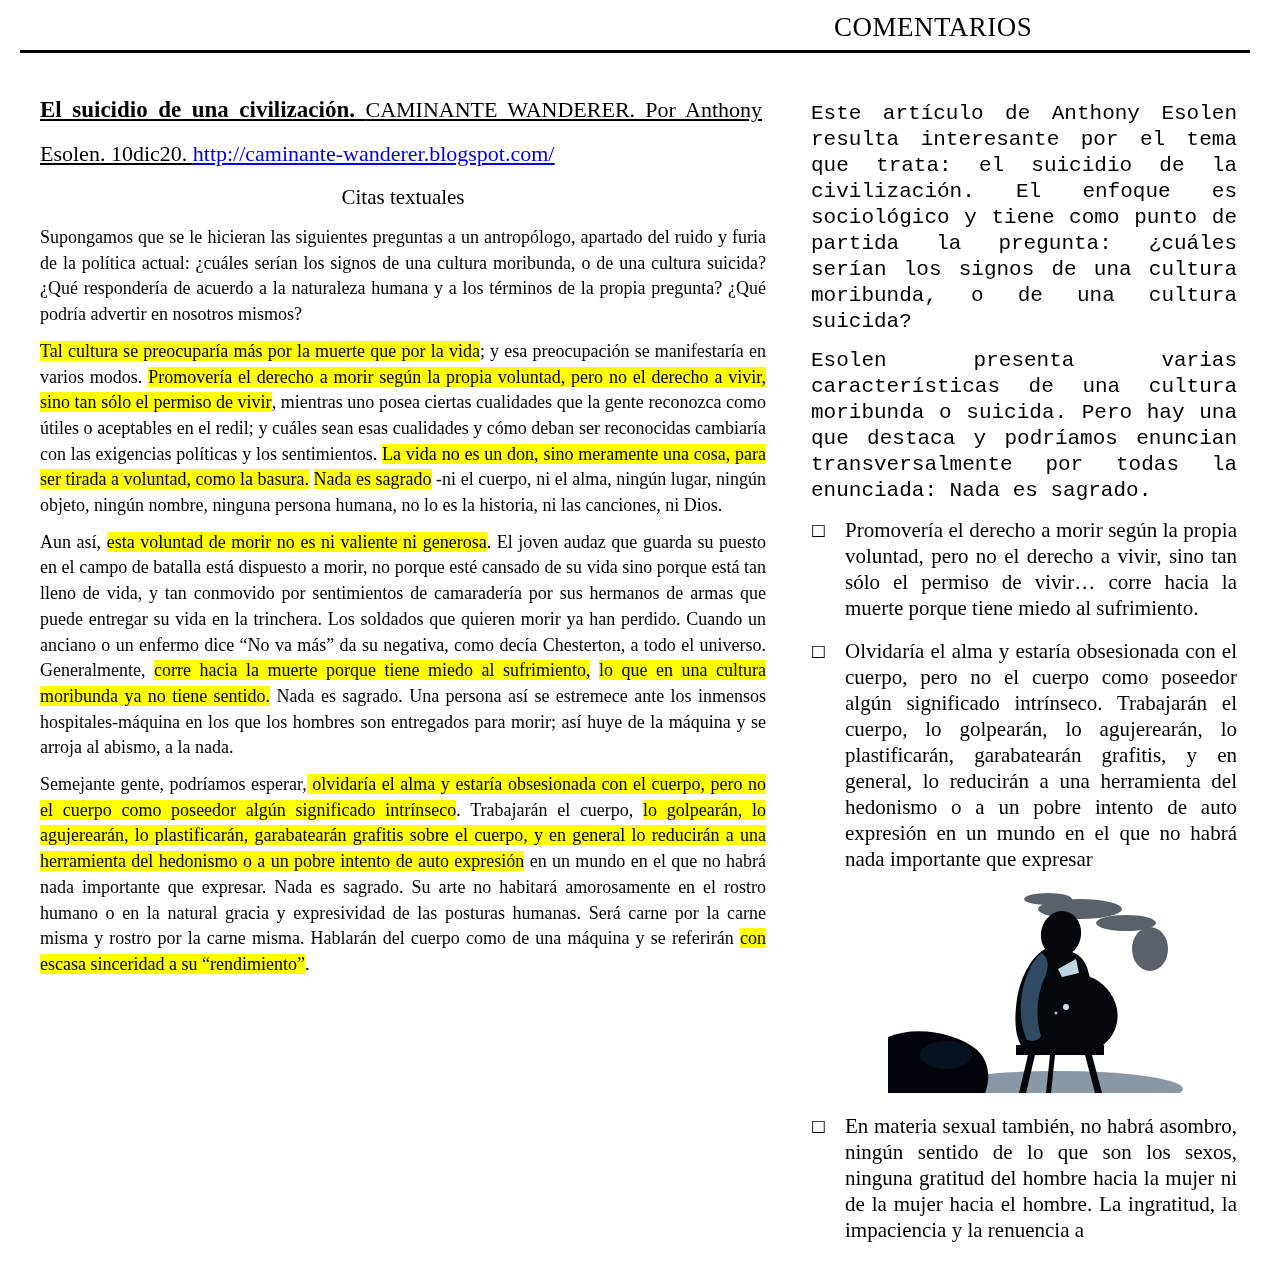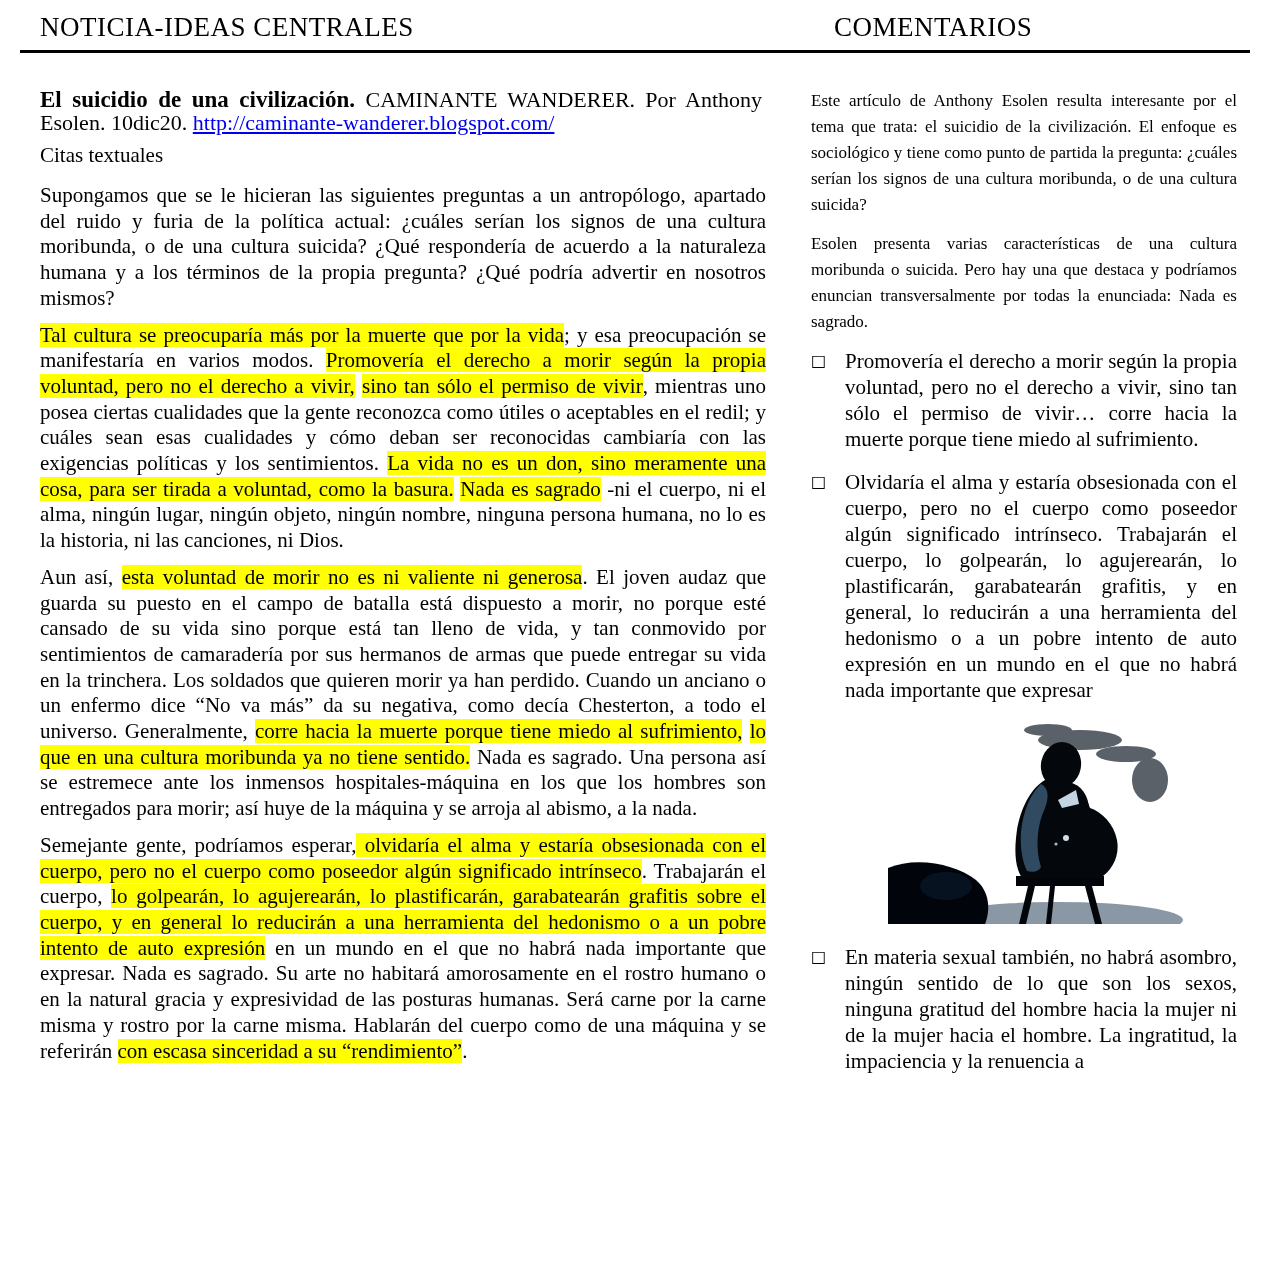--- a/index.html
+++ b/index.html
@@ -22,27 +22,27 @@
   .hdr-left{left:40px;}
   .hdr-right{left:834px;}
   .hdr-rule{position:absolute;left:20px;right:20px;top:50px;height:3px;background:#000;}
 
   
   .col{position:absolute;top:88px;}
   .col-left{left:40px;width:726px;}
   .col-right{left:811px;width:426px;}
 
   
-  .lead{font-size:22px;line-height:23px;text-align:justify;margin:0 4px 9px 0;}
+  .lead{font-size:22px;line-height:44px;text-align:justify;margin:0 4px 9px 0;text-decoration:underline;}
   .lead .bold{font-weight:bold;font-size:23px;}
-  .section-label{font-size:21px;line-height:25px;margin:0 0 15px 0;}
-  .col-left .doc-para{font-size:21px;line-height:25.7px;text-align:justify;margin:0 0 11px 0;}
+  .section-label{font-size:21px;line-height:25px;margin:0 0 15px 0;text-align:center;}
+  .col-left .doc-para{font-size:18px;line-height:25.7px;text-align:justify;margin:0 0 11px 0;}
 
   
-  .col-right .doc-para{font-size:17px;line-height:26px;text-align:justify;margin:0 0 13px 0;}
+  .col-right .doc-para{font-size:21px;line-height:26px;text-align:justify;margin:13px 0 13px 0;font-family:Liberation Mono, monospace;}
 
   .hl{background:var(--hl);font-family:Liberation Serif, serif;}
   .bold{font-weight:bold;}
   .doc-link{color:var(--link);text-decoration:underline;cursor:pointer;}
 
   
   .bullet-item{display:flex;margin:0 0 17px 0;}
   .bullet-glyph{
     flex:0 0 34px;width:34px;
     font-family:"DejaVu Sans",sans-serif;
@@ -58,21 +58,20 @@
       radial-gradient(circle 95px at 57% 46%, rgba(228,243,255,.95) 0%, rgba(150,195,228,.65) 40%, rgba(80,125,165,.38) 68%, rgba(30,60,95,0) 100%),
       radial-gradient(ellipse 270px 190px at 55% 44%, #35597a 0%, #24466 35%, #1c3b58 38%, #122a42 62%, #071527 82%, #02070f 100%);
   }
   .photo svg{position:absolute;inset:0;display:block;}
 </style>
 </head>
 <body>
 
 <div class="page">
 
-  <div class="hdr-title hdr-left">NOTICIA-IDEAS CENTRALES</div>
   <div class="hdr-title hdr-right">COMENTARIOS</div>
   <div class="hdr-rule"></div>
 
   <div class="col col-left">
     <p class="lead"><span class="bold">El suicidio de una civilización. </span><span>CAMINANTE WANDERER.  Por Anthony Esolen. 10dic20. </span><a href="#" class="doc-link">http://caminante-wanderer.blogspot.com/</a></p>
     <p class="section-label">Citas textuales</p>
     <div>
         <p class="doc-para"><span>Supongamos que se le hicieran las siguientes preguntas a un antropólogo, apartado del ruido y furia de la política actual: ¿cuáles serían los signos de una cultura moribunda, o de una cultura suicida? ¿Qué respondería de acuerdo a la naturaleza humana y a los términos de la propia pregunta? ¿Qué podría advertir en nosotros mismos?</span></p>
         <p class="doc-para"><span class="hl">Tal cultura se preocuparía más por la muerte que por la vida</span><span>; y esa preocupación se manifestaría en varios modos. </span><span class="hl">Promovería el derecho a morir según la propia voluntad, pero no el derecho a vivir,</span><span> </span><span class="hl">sino tan sólo el permiso de vivir</span><span>, mientras uno posea ciertas cualidades que la gente reconozca como útiles o aceptables en el redil; y cuáles sean esas cualidades y cómo deban ser reconocidas cambiaría con las exigencias políticas y los sentimientos. </span><span class="hl">La vida no es un don, sino meramente una cosa, para ser tirada a voluntad, como la basura.</span><span> </span><span class="hl">Nada es sagrado</span><span> -ni el cuerpo, ni el alma, ningún lugar, ningún objeto, ningún nombre, ninguna persona humana, no lo es la historia, ni las canciones, ni Dios.</span></p>
         <p class="doc-para"><span>Aun así, </span><span class="hl">esta voluntad de morir no es ni valiente ni generosa</span><span>. El joven audaz que guarda su puesto en el campo de batalla está dispuesto a morir, no porque esté cansado de su vida sino porque está tan lleno de vida, y tan conmovido por sentimientos de camaradería por sus hermanos de armas que puede entregar su vida en la trinchera. Los soldados que quieren morir ya han perdido. Cuando un anciano o un enfermo dice “No va más” da su negativa, como decía Chesterton, a todo el universo. Generalmente, </span><span class="hl">corre hacia la muerte porque tiene miedo al sufrimiento,</span><span> </span><span class="hl">lo que en una cultura moribunda ya no tiene sentido.</span><span> Nada es sagrado. Una persona así se estremece ante los inmensos hospitales-máquina en los que los hombres son entregados para morir; así huye de la máquina y se arroja al abismo, a la nada.</span></p>

